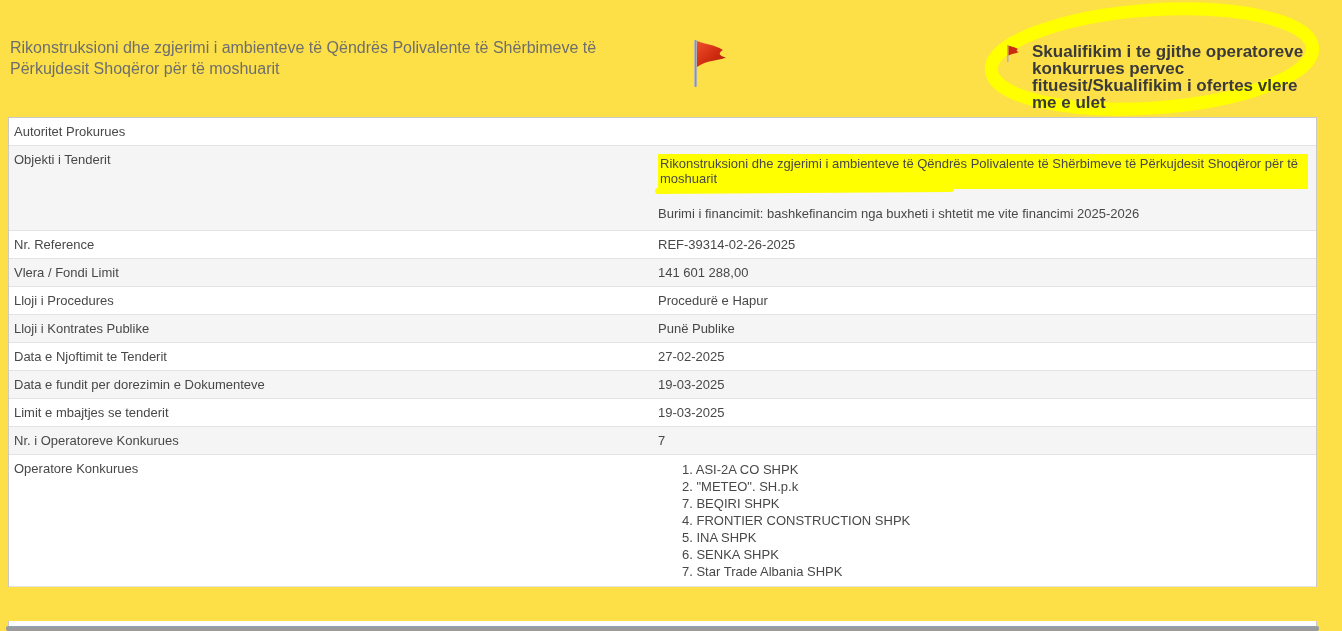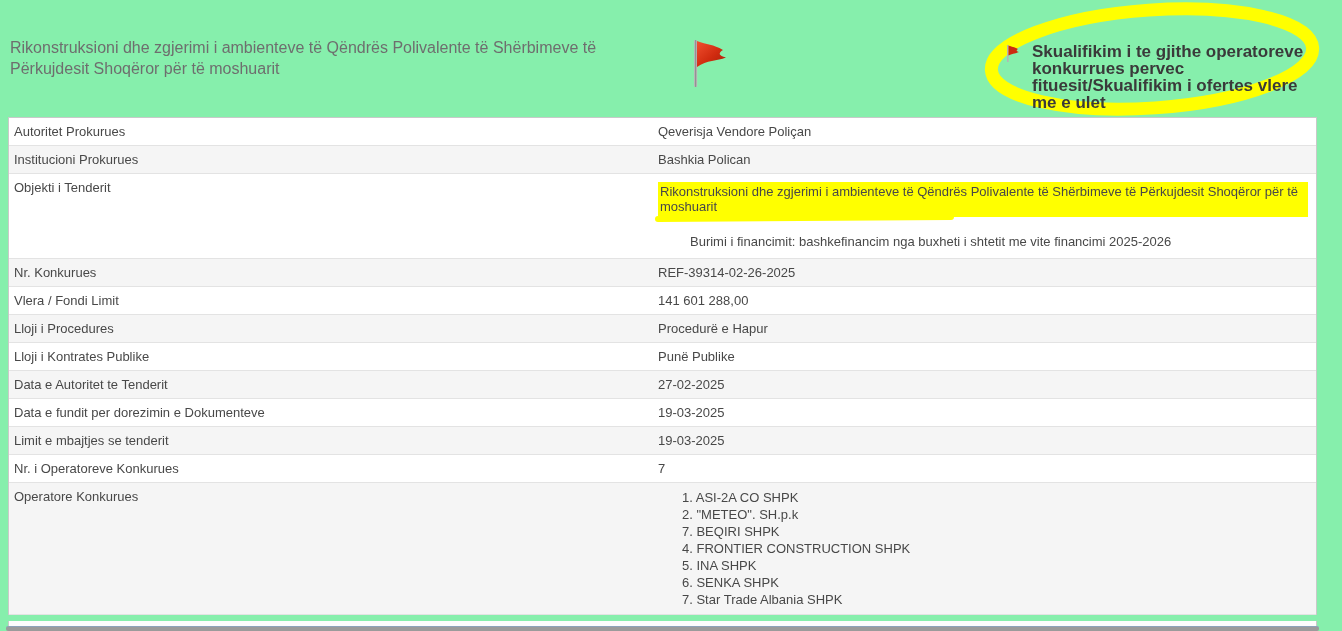--- a/index.html
+++ b/index.html
@@ -1,18 +1,18 @@
 <!DOCTYPE html>
 <html><head>
 <meta charset="utf-8">
 <style>
   * { margin:0; padding:0; box-sizing:border-box; }
   html,body { background:#ffffff; }
   body { font-family:"Liberation Sans","DejaVu Sans",sans-serif; }
-  .screen { position:relative; width:1342px; height:631px; background:#86efac; overflow:hidden; }
+  .screen { position:relative; width:1342px; height:631px; background:#fde047; overflow:hidden; }
 
   
   .page-title {
     position:absolute; left:10px; top:37px; width:630px;
     font-size:16px; line-height:21px; color:#6e6e6e;
   }
   .big-flag { position:absolute; left:685px; top:36px; width:52px; height:54px; }
 
   
   .annotation-ellipse { position:absolute; left:978px; top:0px; width:350px; height:120px; pointer-events:none; }
@@ -42,21 +42,21 @@
   
   .row-objekti .cell-value { padding-top:8px; padding-bottom:9px; }
   .objekti-highlight {
     display:inline-block; background:#ffff00; padding:2px 4px 3px 2px;
     position:relative;
   }
   .objekti-highlight::after {
     content:""; position:absolute; left:-3px; bottom:-4px; width:46%; height:6px;
     background:#ffff00; transform:rotate(-0.4deg); border-radius:3px;
   }
-  .objekti-financing { margin-top:17px;margin-left:32px; }
+  .objekti-financing { margin-top:17px; }
 
   
   .operators-list div { line-height:17px;margin-left:24px; }
   .row-operators .cell-value { padding-top:6px; padding-bottom:6px; }
 
   
   .bottom-sliver { position:absolute; left:8px; top:621px; width:1309px; height:5px;
     background:#fdfdfd; border-left:1px solid #c9c9c9; border-right:1px solid #c9c9c9; }
   .bottom-bar { position:absolute; left:6px; top:626px; width:1313px; height:5px;
     background:#9b9b9b; border-top:1px solid #8da3ba; border-radius:2px; }
@@ -93,59 +93,54 @@
     <rect x="3" y="1" width="1.6" height="17" fill="#b5b5b5"></rect>
     <path d="M4.5,1.5 C8,3 10,2.7 14,5 C12,6.2 12.2,7.2 15,8 C11.5,9.5 8,9.2 4.5,11.5 Z" fill="#cc2a10"></path>
   </svg>
 
   <div class="annotation-text">Skualifikim i te gjithe operatoreve konkurrues pervec fituesit/Skualifikim i ofertes vlere me e ulet</div>
 
   <div class="tender-table">
 
     <div class="row row-single">
       <div class="cell-label">Autoritet Prokurues</div>
-      <div class="cell-value">Qeverisja Vendore Poliçan</div>
     </div>
 
-    <div class="row row-single">
-      <div class="cell-label">Institucioni Prokurues</div>
-      <div class="cell-value">Bashkia Polican</div>
-    </div>
 
     <div class="row row-objekti">
       <div class="cell-label">Objekti i Tenderit</div>
       <div class="cell-value">
         <span class="objekti-highlight">Rikonstruksioni dhe zgjerimi i ambienteve të Qëndrës Polivalente të Shërbimeve të Përkujdesit Shoqëror për të moshuarit</span>
         <div class="objekti-financing">Burimi i financimit: bashkefinancim nga buxheti i shtetit me vite financimi 2025-2026</div>
       </div>
     </div>
 
     <div class="row row-single">
-      <div class="cell-label">Nr. Konkurues</div>
+      <div class="cell-label">Nr. Reference</div>
       <div class="cell-value">REF-39314-02-26-2025</div>
     </div>
 
     <div class="row row-single">
       <div class="cell-label">Vlera / Fondi Limit</div>
       <div class="cell-value">141 601 288,00</div>
     </div>
 
     <div class="row row-single">
       <div class="cell-label">Lloji i Procedures</div>
       <div class="cell-value">Procedurë e Hapur</div>
     </div>
 
     <div class="row row-single">
       <div class="cell-label">Lloji i Kontrates Publike</div>
       <div class="cell-value">Punë Publike</div>
     </div>
 
 
     <div class="row row-single">
-      <div class="cell-label">Data e Autoritet te Tenderit</div>
+      <div class="cell-label">Data e Njoftimit te Tenderit</div>
       <div class="cell-value">27-02-2025</div>
     </div>
 
     <div class="row row-single">
       <div class="cell-label">Data e fundit per dorezimin e Dokumenteve</div>
       <div class="cell-value">19-03-2025</div>
     </div>
 
     <div class="row row-single">
       <div class="cell-label">Limit e mbajtjes se tenderit</div>

